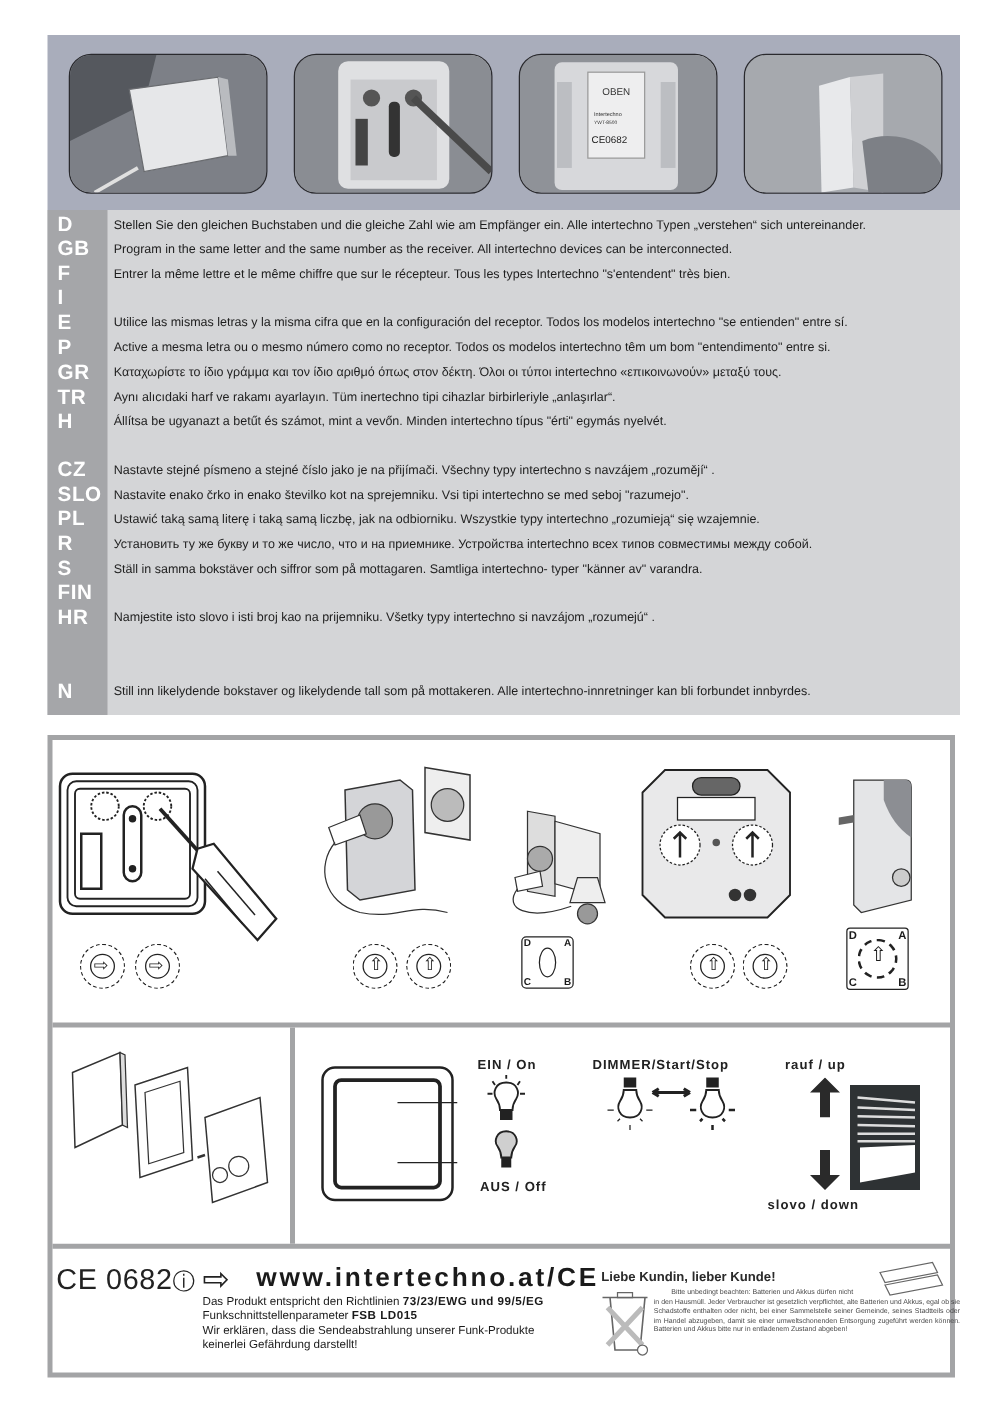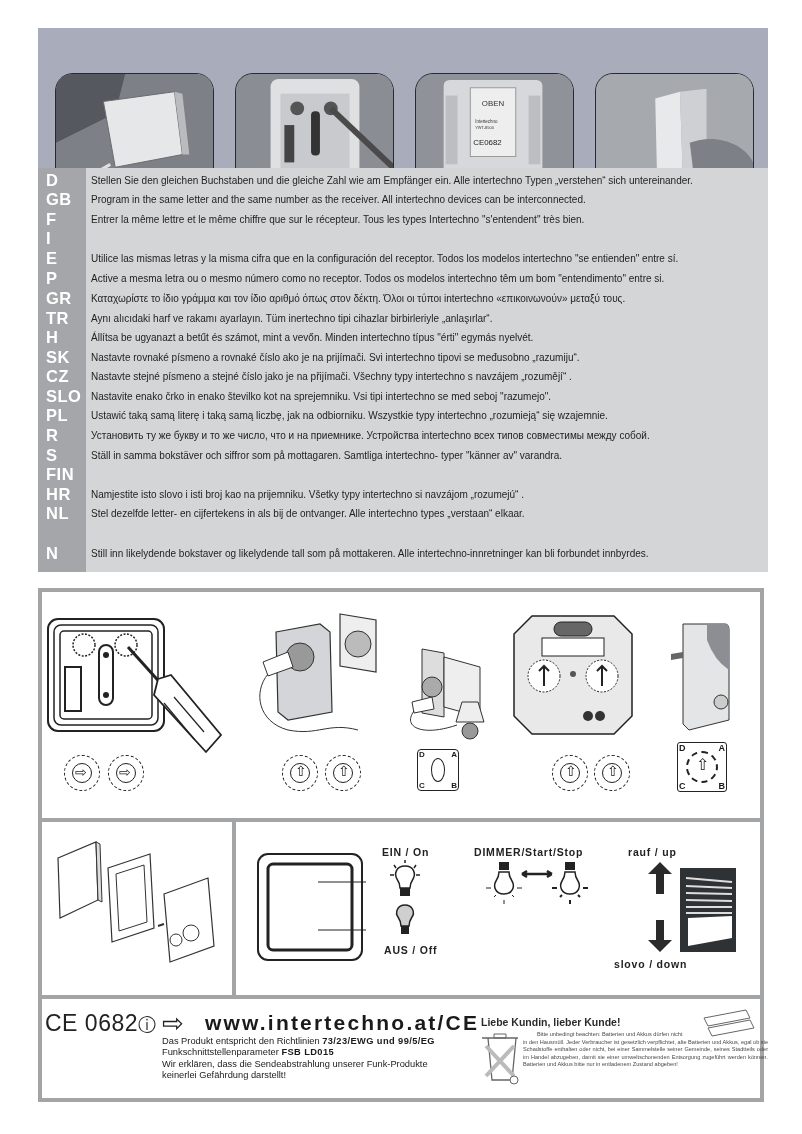--- a/index.html
+++ b/index.html
@@ -8,21 +8,20 @@
 
   
   .photo-strip {
     position: absolute; left: 38px; top: 28px; width: 730px; height: 140px;
     background: #a9adbb;
   }
   .photo {
     position: absolute; top: 15px; width: 159px; height: 112px;
     border: 1.5px solid #2a2a2e; border-radius: 18px; overflow: hidden;
     background: linear-gradient(135deg, #5b5e64 0%, #9fa2a8 35%, #d4d5d8 55%, #80838a 80%, #45474c 100%);
-    margin-top: 30px;
   }
   .photo svg { width: 100%; height: 100%; display: block; }
 
   
   .lang-table {
     position: absolute; left: 38px; top: 168px; width: 730px; height: 404px;
     background: #d4d5d7;
   }
   .lang-codes {
     position: absolute; left: 0; top: 0; width: 48px; height: 100%;
@@ -151,24 +150,20 @@
     <span class="lang-text">Καταχωρίστε το ίδιο γράμμα και τον ίδιο αριθμό όπως στον δέκτη.  Όλοι οι τύποι intertechno «επικοινωνούν» μεταξύ τους.</span>
   </div>
   <div class="lang-row" style="top:141px">
     <span class="lang-code">TR</span>
     <span class="lang-text">Aynı alıcıdaki harf ve rakamı ayarlayın.  Tüm inertechno tipi cihazlar birbirleriyle „anlaşırlar“.</span>
   </div>
   <div class="lang-row" style="top:160px">
     <span class="lang-code">H</span>
     <span class="lang-text">Állítsa be ugyanazt a betűt és számot, mint a vevőn.  Minden intertechno típus "érti" egymás nyelvét.</span>
   </div>
-  <div class="lang-row" style="top:180px">
-    <span class="lang-code">SK</span>
-    <span class="lang-text">Nastavte rovnaké písmeno a rovnaké číslo ako je na prijímači.  Svi intertechno tipovi se međusobno „razumiju“.</span>
-  </div>
   <div class="lang-row" style="top:219px">
     <span class="lang-code">SLO</span>
     <span class="lang-text">Nastavite enako črko in enako številko kot na sprejemniku.  Vsi tipi intertechno se med seboj "razumejo".</span>
   </div>
   <div class="lang-row" style="top:199px">
     <span class="lang-code">CZ</span>
     <span class="lang-text">Nastavte stejné písmeno a stejné číslo jako je na přijímači.  Všechny typy intertechno s navzájem „rozumějí“ .</span>
   </div>
   <div class="lang-row" style="top:238px">
     <span class="lang-code">PL</span>
@@ -181,24 +176,20 @@
   <div class="lang-row" style="top:278px">
     <span class="lang-code">S</span>
     <span class="lang-text">Ställ in samma bokstäver och siffror som på mottagaren. Samtliga intertechno- typer "känner av" varandra.</span>
   </div>
   <div class="lang-row" style="top:297px">
     <span class="lang-code">FIN</span>
   </div>
   <div class="lang-row" style="top:317px">
     <span class="lang-code">HR</span>
     <span class="lang-text">Namjestite isto slovo i isti broj kao na prijemniku.   Všetky typy intertechno si navzájom „rozumejú“ .</span>
-  </div>
-  <div class="lang-row" style="top:336px">
-    <span class="lang-code">NL</span>
-    <span class="lang-text">Stel dezelfde letter- en cijfertekens in als bij de ontvanger. Alle intertechno types „verstaan“ elkaar.</span>
   </div>
   <div class="lang-row" style="top:376px">
     <span class="lang-code">N</span>
     <span class="lang-text">Still inn likelydende bokstaver og likelydende tall som på mottakeren.  Alle intertechno-innretninger kan bli forbundet innbyrdes.</span>
   </div>
 </div>
 
 <div class="illus-frame">
 
   <div class="hdiv" style="top:226px"></div>

